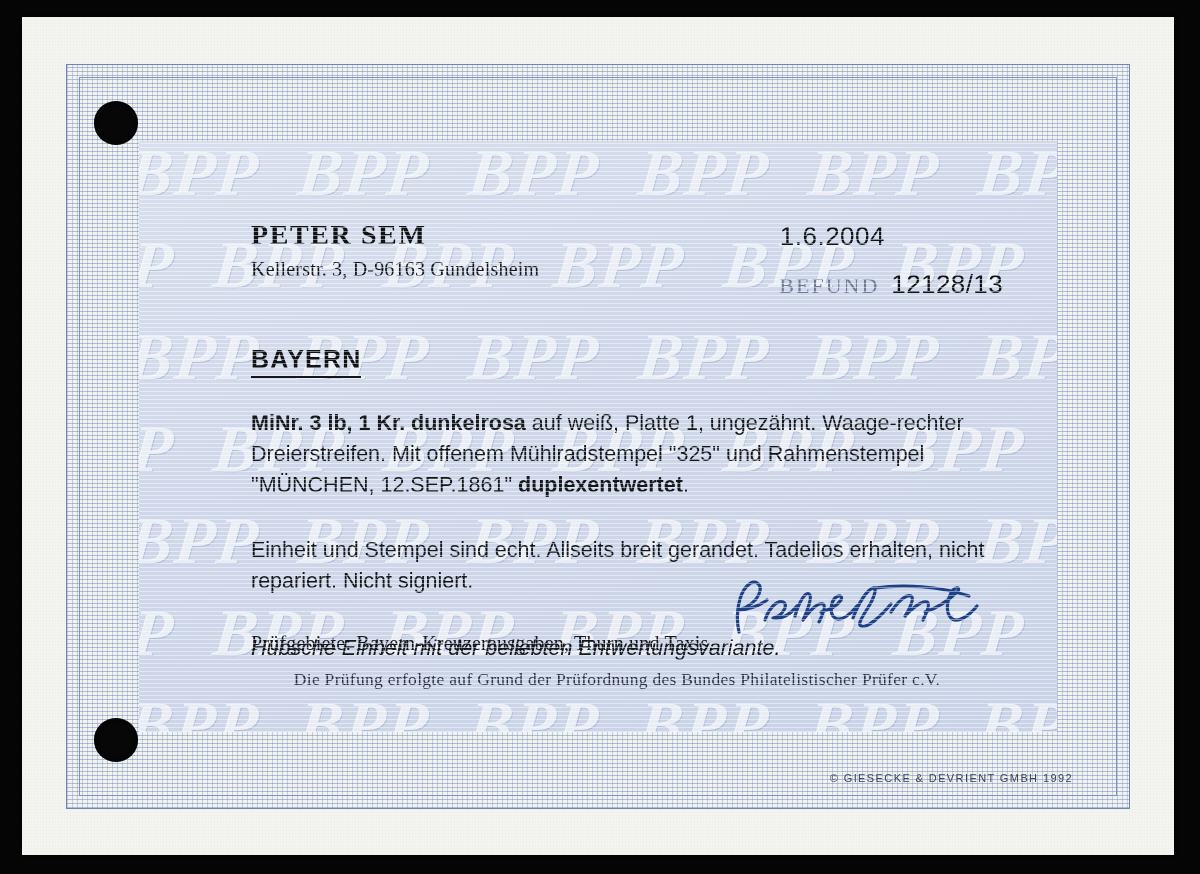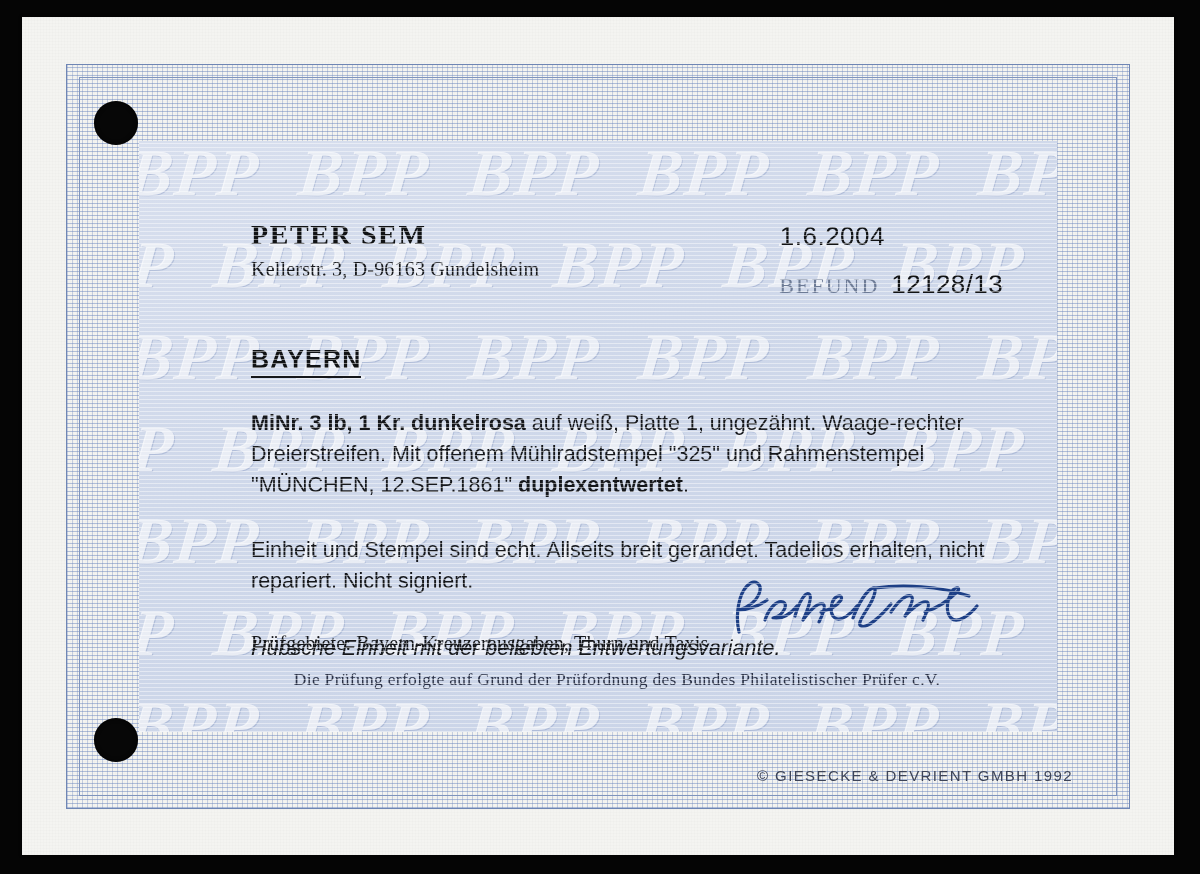--- a/index.html
+++ b/index.html
@@ -253,21 +253,21 @@
     height: 78px;
     pointer-events: none;
   }
 
   
   .printer-credit {
     position: absolute;
     right: 56px;
     bottom: 24px;
     font-family: "Liberation Sans", sans-serif;
-    font-size: 15px;
+    font-size: 11px;
     letter-spacing: 1.4px;
     color: #3e4558;
     margin-left: 16px;
   }
 </style>
 </head>
 <body>
 
 <div class="scan-frame">
 

